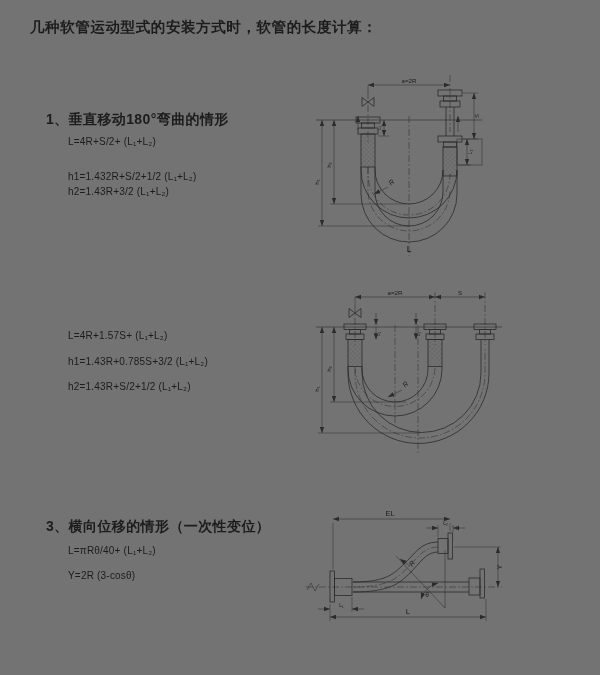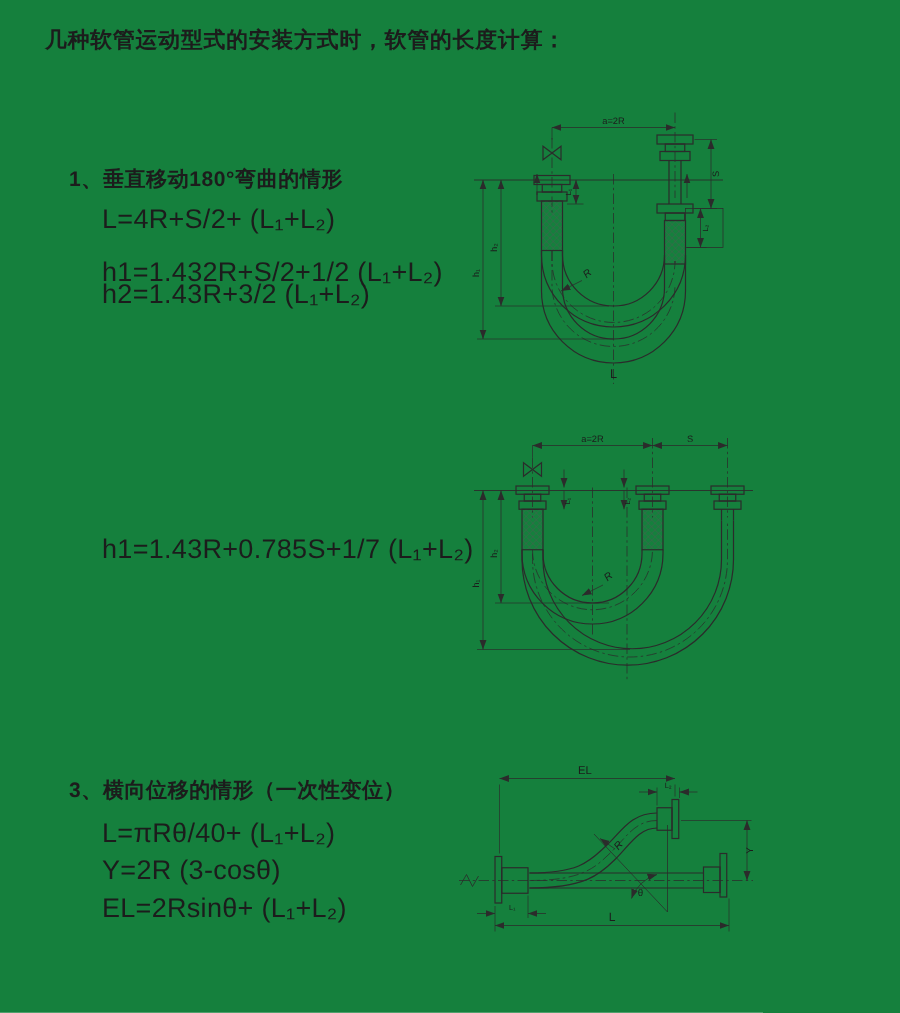--- a/index.html
+++ b/index.html
@@ -1,47 +1,48 @@
 <!DOCTYPE html>
 <html><head>
 <meta charset="utf-8">
 <style>
   html,body{margin:0;padding:0;}
   body{width:600px;height:675px;background:#ffffff;position:relative;overflow:hidden;}
-  .page{position:absolute;left:0;top:0;width:600px;height:675px;background:#15803d;
+  .page{position:absolute;left:0;top:0;width:600px;height:675px;background:#737373;
         font-family:"Liberation Sans","DejaVu Sans",sans-serif;color:#1c1c1c;}
   .t{position:absolute;white-space:nowrap;line-height:1;}
   .title{font-size:14.5px;font-weight:700;letter-spacing:.6px;}
   .h{font-size:14px;font-weight:700;letter-spacing:.4px;}
-  .f{font-size:18px;font-weight:500;letter-spacing:.2px;}
+  .f{font-size:10px;font-weight:500;letter-spacing:.2px;}
   svg{position:absolute;}
   svg text{font-family:"Liberation Sans","DejaVu Sans",sans-serif;fill:#1c1c1c;stroke:none;}
   .draw{stroke:#2b2b2b;fill:none;stroke-width:.8;}
   .dim{stroke:#2b2b2b;fill:none;stroke-width:.5;}
   .ext{stroke:#2b2b2b;fill:none;stroke-width:.45;}
   .cl{stroke:#2b2b2b;fill:none;stroke-width:.5;stroke-dasharray:7 2.2 1.6 2.2;}
 </style>
 </head>
 <body>
 
 <div class="page">
 
   <div class="t title" style="left:30px;top:20px">几种软管运动型式的安装方式时，软管的长度计算：</div>
 
   <div class="t h" style="left:46px;top:112px">1、垂直移动180°弯曲的情形</div>
   <div class="t f" style="left:68px;top:137px">L=4R+S/2+ (L₁+L₂)</div>
   <div class="t f" style="left:68px;top:172px">h1=1.432R+S/2+1/2 (L₁+L₂)</div>
   <div class="t f" style="left:68px;top:187px">h2=1.43R+3/2 (L₁+L₂)</div>
 
-  <div class="t f" style="left:68px;top:357px">h1=1.43R+0.785S+1/7 (L₁+L₂)</div>
+  <div class="t f" style="left:68px;top:331px">L=4R+1.57S+ (L₁+L₂)</div>
+  <div class="t f" style="left:68px;top:357px">h1=1.43R+0.785S+3/2 (L₁+L₂)</div>
+  <div class="t f" style="left:68px;top:382px">h2=1.43R+S/2+1/2 (L₁+L₂)</div>
 
   <div class="t h" style="left:46px;top:519px">3、横向位移的情形（一次性变位）</div>
   <div class="t f" style="left:68px;top:546px">L=πRθ/40+ (L₁+L₂)</div>
   <div class="t f" style="left:68px;top:571px">Y=2R (3-cosθ)</div>
-  <div class="t f" style="left:68px;top:596px">EL=2Rsinθ+ (L₁+L₂)</div>
 
   <svg style="left:310px;top:70px" width="280" height="190" viewBox="0 0 280 190">
     <defs>
       <marker id="ah1" markerUnits="userSpaceOnUse" markerWidth="7" markerHeight="7" refX="6.3" refY="3.5" orient="auto-start-reverse">
         <path d="M0,1.2 L6.3,3.5 L0,5.8 Z" fill="#2b2b2b"></path>
       </marker>
       <pattern id="hp1" width="3.2" height="3.2" patternUnits="userSpaceOnUse" patternTransform="rotate(45)">
         <line x1="0" y1="0" x2="0" y2="3.2" stroke="#555" stroke-width="0.45"></line>
         <line x1="0" y1="0" x2="3.2" y2="0" stroke="#555" stroke-width="0.45"></line>
       </pattern>

